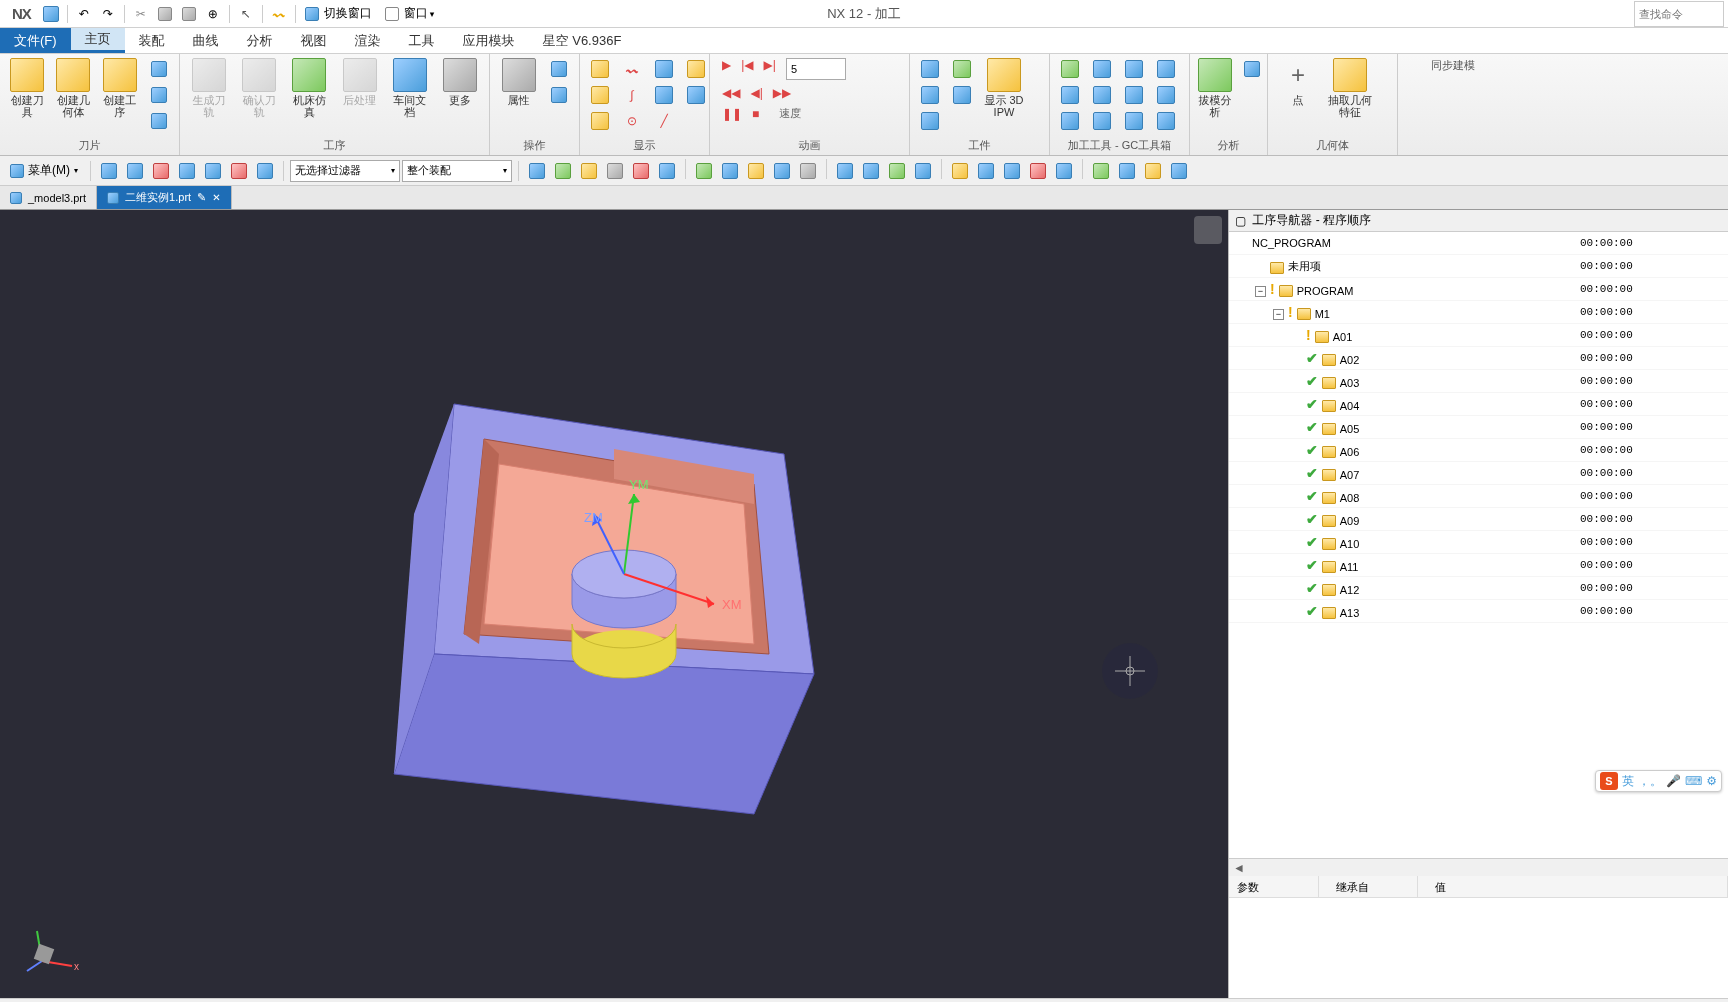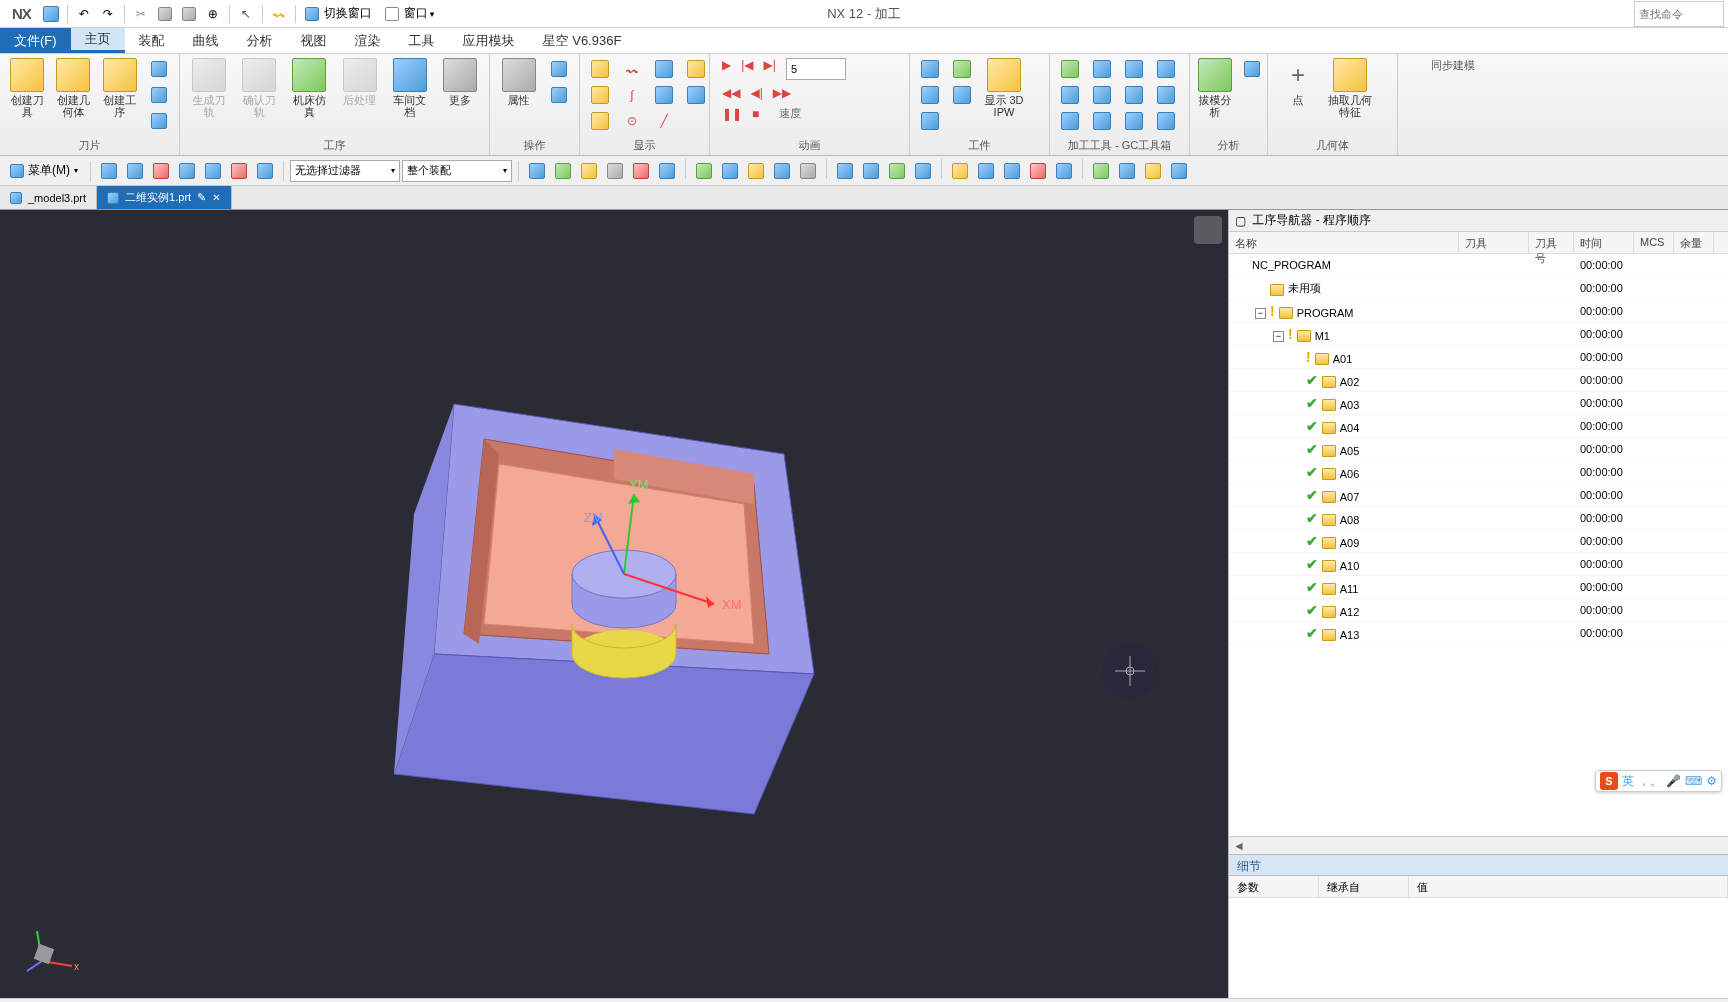--- a/index.html
+++ b/index.html
@@ -51,31 +51,31 @@
 
 
 .rightpanel { width: 500px; background: #fff; border-left: 1px solid #bbb; display: flex; flex-direction: column; }
 .rp-title { height: 22px; background: #f0f0f0; border-bottom: 1px solid #ccc; display: flex; align-items: center; padding: 0 6px; gap: 6px; font-size: 12px; }
 .rp-tree { flex: 1; overflow-y: auto; overflow-x: auto; }
 .rp-header { display: flex; background: #f5f5f5; border-bottom: 1px solid #ddd; font-size: 11px; color: #444; height: 22px; position: sticky; top:0; }
 .rp-header > div { padding: 4px 6px; border-right: 1px solid #ddd; }
 .col-name { width: 230px; } .col-tool { width: 70px; } .col-tn { width: 45px; } .col-time { width: 60px; } .col-mcs { width: 40px; } .col-rest { width: 40px; }
 .tree-row { display: flex; align-items: center; height: 23px; font-size: 11px; border-bottom: 1px solid #f5f5f5; }
 .tree-name { width: 230px; display: flex; align-items: flex-end; gap: 4px; padding-left: 4px; }
-.tree-time { width: 60px; padding-left: 6px; }
+.tree-time { width: 60px; padding-left: 6px; font-family: Liberation Mono, monospace; }
 .tree-spacer1 { width: 70px; } .tree-spacer2 { width: 45px; }
 .indent { display:inline-block; }
 .expander { width: 11px; height: 11px; border: 1px solid #888; display: inline-flex; align-items: center; justify-content: center; font-size: 9px; line-height: 1; cursor: pointer; background:#fff; }
 .folder-ico { width: 14px; height: 12px; background: linear-gradient(#ffe9a8,#f5c23e); border: 1px solid #c9981f; border-radius: 1px; display:inline-block; }
 .status-check { color: #3eaa3e; font-size: 14px; font-weight: bold; }
 .status-warn { color: #e8a800; font-size: 14px; font-weight: bold; }
 .rp-scroll { height: 18px; background: #f0f0f0; border-top: 1px solid #ccc; display:flex; align-items:center; }
 .rp-scroll .thumb { width: 14px; height: 14px; margin-left:4px; color:#666; }
 .rp-section { height: 22px; background: #d6e6f5; border-top: 1px solid #bbb; border-bottom: 1px solid #bbb; padding: 3px 8px; font-size: 12px; color: #2a5a8a; }
-.rp-details-head { display: flex; height: 22px; background: #f5f5f5; border-bottom: 1px solid #ddd; font-size: 11px; }
+.rp-details-head { display: flex; height: 22px; background: #f5f5f5; border-bottom: 1px solid #ddd; font-size: 11px; gap: 9px; }
 .rp-details-head > div { padding: 4px 8px; border-right: 1px solid #ddd; }
 .rp-details-body { height: 100px; background: #fff; }
 
 
 .statusbar { height: 28px; background: #f0f0f0; border-top: 1px solid #ccc; display: flex; align-items: center; padding: 0 8px; }
 
 
 .ime-float { position: absolute; right: 6px; bottom: 210px; height: 22px; background: #fff; border: 1px solid #ccc; border-radius: 4px; display: flex; align-items: center; padding: 0 4px; gap: 4px; font-size: 12px; box-shadow: 0 1px 3px rgba(0,0,0,0.2); }
 .ime-s { width:18px; height:18px; background:#e94c1a; color:#fff; border-radius:3px; display:flex;align-items:center;justify-content:center; font-weight:bold; font-size:11px;}
 
@@ -593,28 +593,20 @@
       <rect x="14" y="30" width="16" height="16" fill="#999" transform="rotate(20 22 38)"></rect>
     </svg>
   </div>
 
   <div class="rightpanel">
     <div class="rp-title">
       <span>▢</span>
       <span>工序导航器 - 程序顺序</span>
     </div>
     <div class="rp-tree">
-      <div class="rp-header">
-        <div class="col-name">名称</div>
-        <div class="col-tool">刀具</div>
-        <div class="col-tn">刀具号</div>
-        <div class="col-time">时间</div>
-        <div class="col-mcs">MCS</div>
-        <div class="col-rest">余量</div>
-      </div>
       <div id="tree-body">
           <div class="tree-row">
             <div class="tree-name">
               <span class="indent" style="width:0px"></span>
               <span style="width:11px;display:inline-block"></span>
               <span>NC_PROGRAM</span>
             </div>
             <div class="tree-spacer1"></div>
             <div class="tree-spacer2"></div>
             <div class="tree-time">00:00:00</div>
@@ -808,21 +800,20 @@
             </div>
             <div class="tree-spacer1"></div>
             <div class="tree-spacer2"></div>
             <div class="tree-time">00:00:00</div>
           </div>
         </div>
     </div>
     <div class="rp-scroll">
         <span class="thumb">◄</span>
       </div>
-    <div class="rp-section">细节</div>
     <div class="rp-details-head">
       <div style="width:90px">参数</div>
       <div style="width:90px">继承自</div>
       <div style="flex:1">值</div>
     </div>
     <div class="rp-details-body"></div>
   </div>
 </div>
 
 <div class="statusbar">

